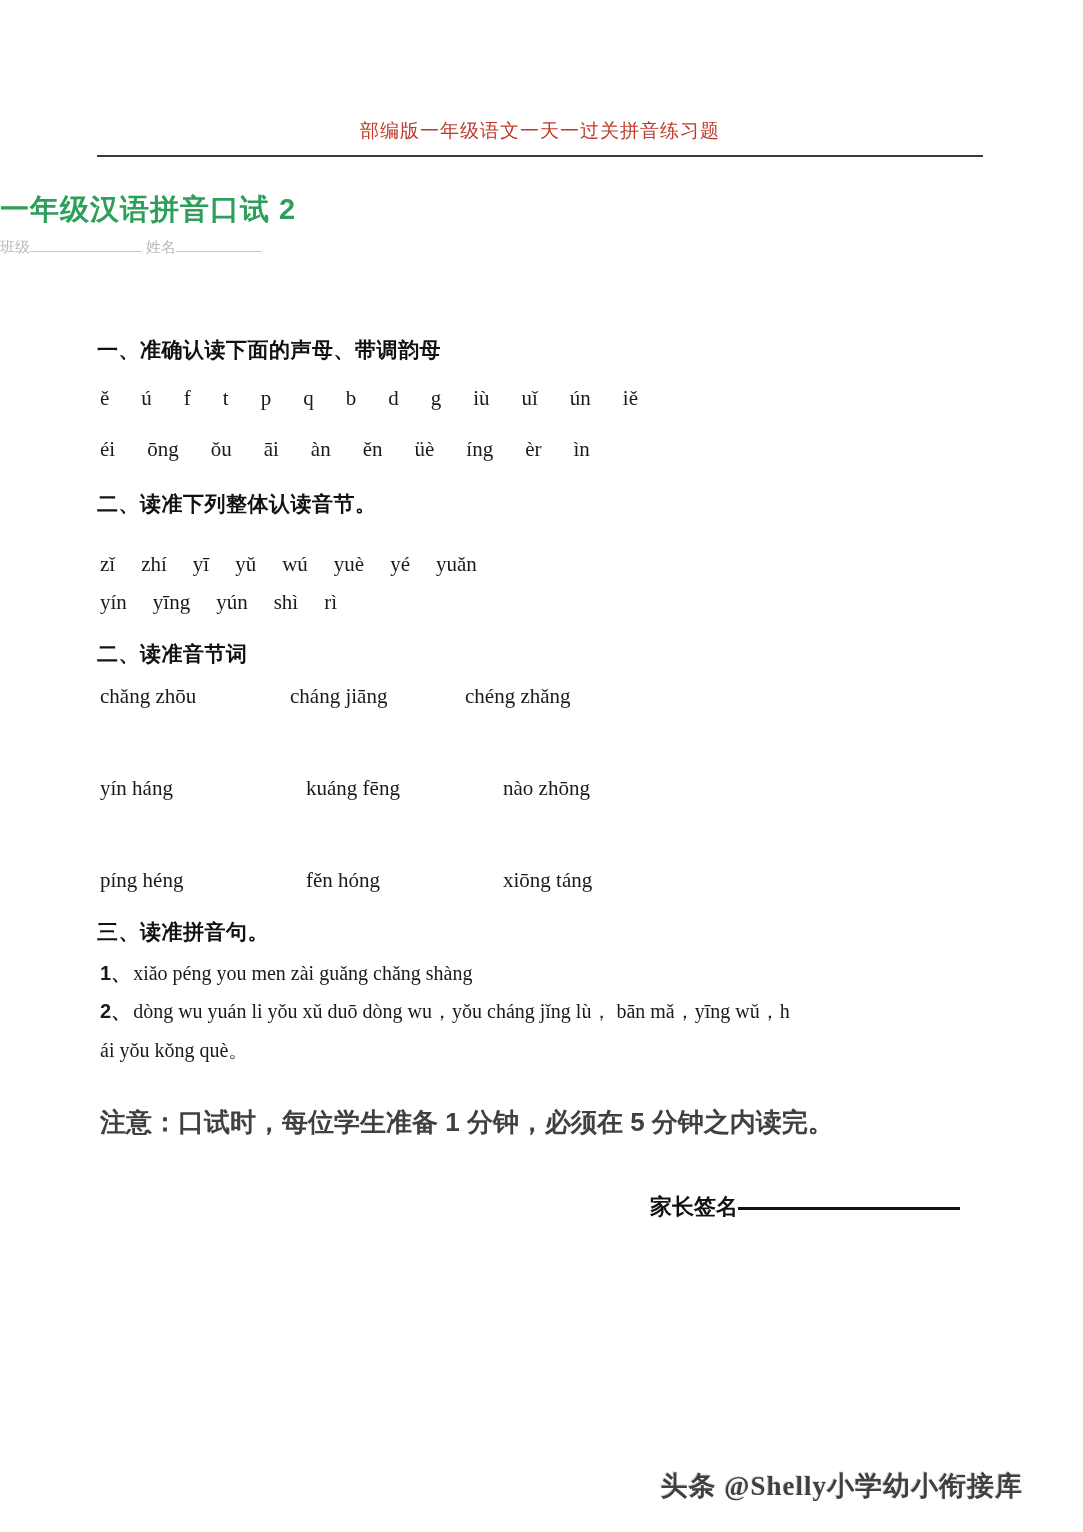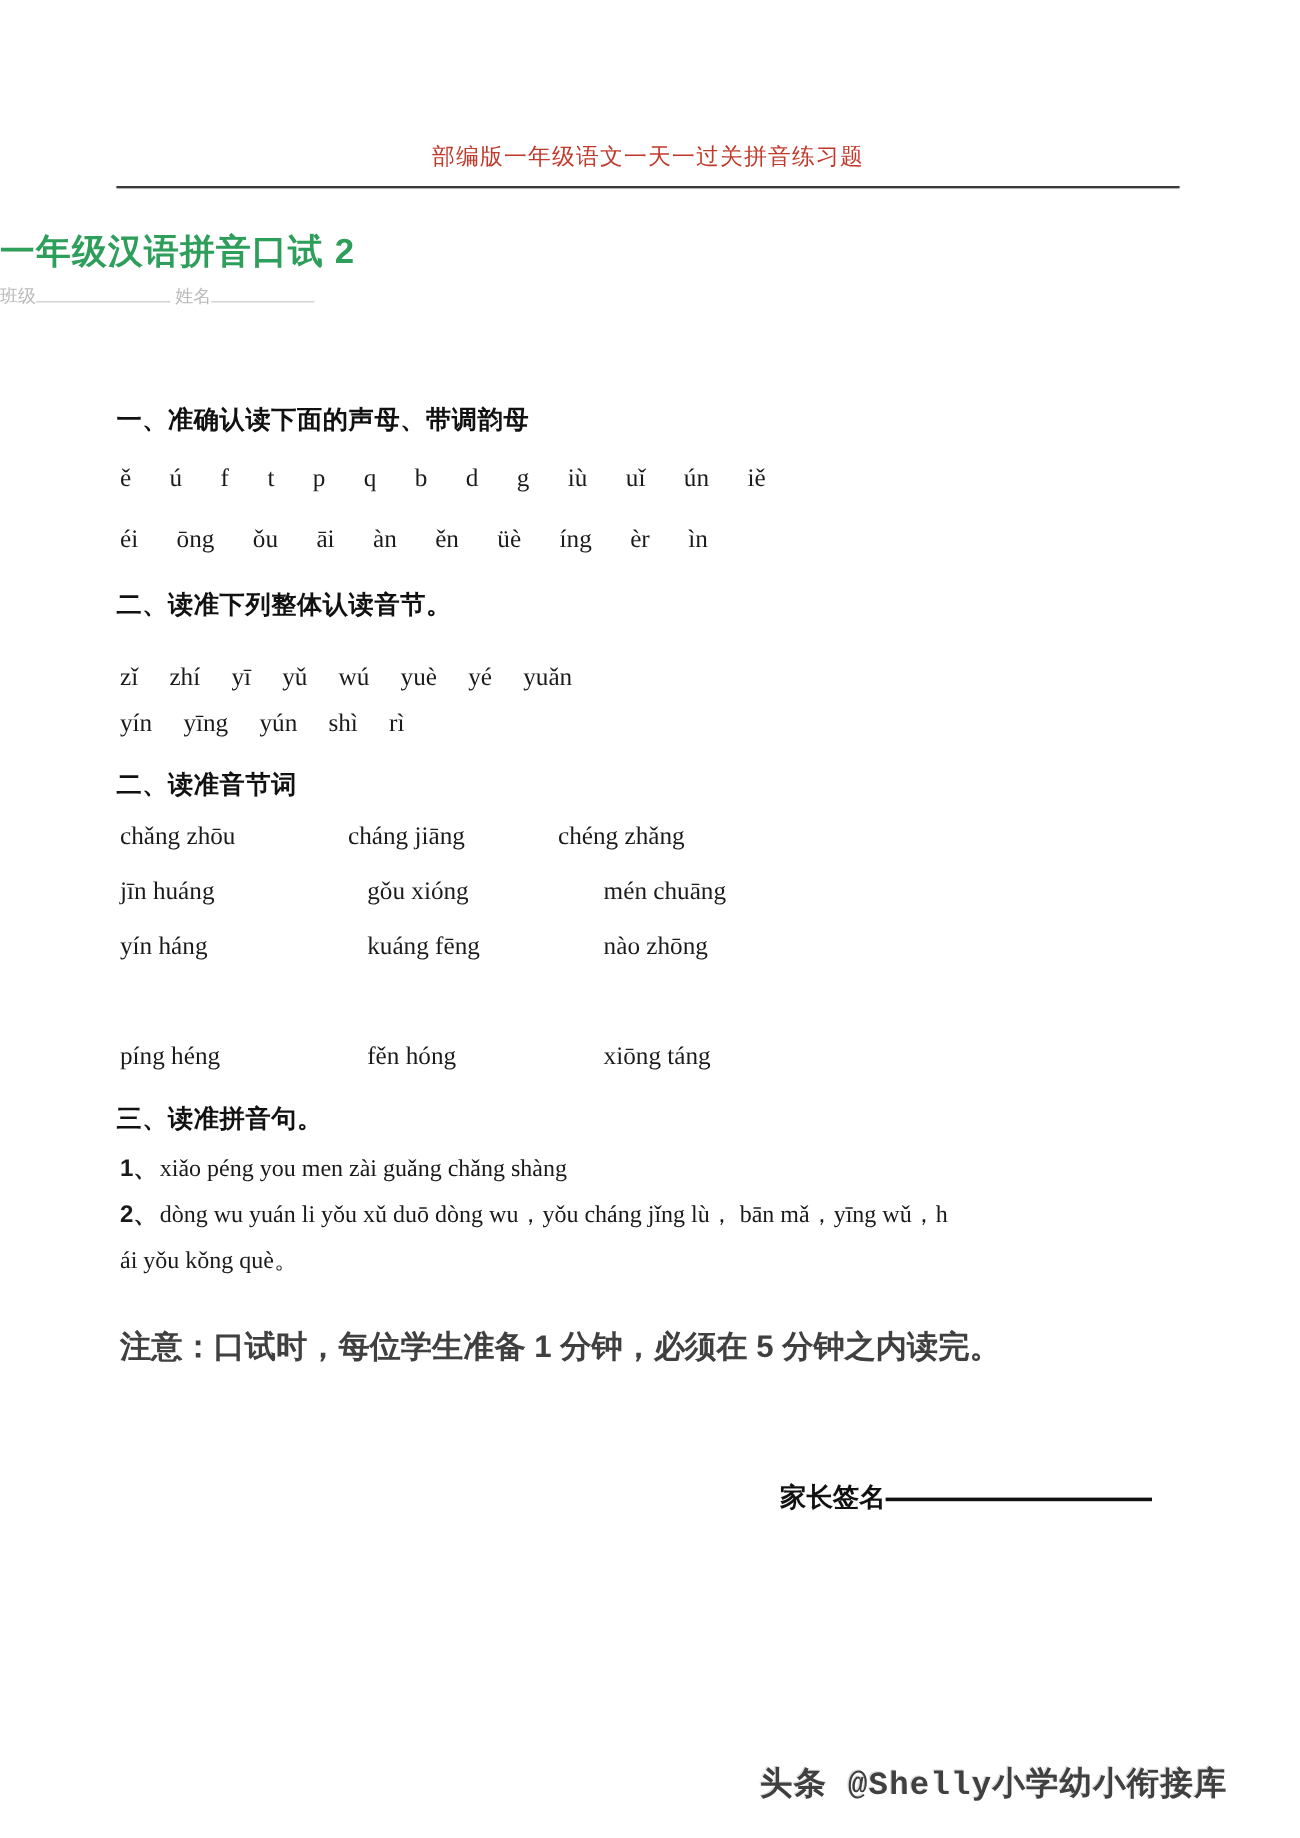--- a/index.html
+++ b/index.html
@@ -158,35 +158,34 @@
   
   .signature {
     position: absolute;
     top: 1192px;
     left: 650px;
     font-family: "Liberation Sans", "DejaVu Sans", sans-serif;
     font-weight: 700;
     font-size: 22px;
     color: #111;
     white-space: nowrap;
-    margin-top: 41px;
   }
   .signature .sig-blank {
     display: inline-block;
     width: 222px;
     border-bottom: 3px solid #111;
     vertical-align: 4px;
   }
 
   
   .watermark {
     position: absolute;
     top: 1468px;
     right: 60px;
-    font-family: Liberation Mono, monospace;
+    font-family: Liberation Serif, serif;
     font-weight: 700;
     font-size: 27px;
     color: #303030;
     letter-spacing: 1px;
     white-space: nowrap;
     text-shadow: 1px 1px 0 #ffffff, -1px -1px 0 #d8d8d8;
     opacity: 0.92;
   }
 </style>
 </head>
@@ -224,23 +223,20 @@
   <div class="pin-row s2" style="top:590px;">
     <span class="tok">yín</span><span class="tok">yīng</span><span class="tok">yún</span><span class="tok">shì</span><span class="tok">rì</span>
   </div>
 
   <div class="sec-head" style="top:640px;">二、读准音节词</div>
 
   <div class="word-row" style="top:684px;">
     <span class="col col1">chǎng zhōu</span><span class="col col2">cháng jiāng</span><span class="col col3">chéng zhǎng</span>
   </div>
 
-  <div class="word-row shift-b shift-c" style="top:730px;">
-    <span class="col col1">jīn huáng</span><span class="col col2">gǒu xióng</span><span class="col col3">mén chuāng</span>
-  </div>
 
   <div class="word-row shift-b shift-c" style="top:776px;">
     <span class="col col1">yín háng</span><span class="col col2">kuáng fēng</span><span class="col col3">nào zhōng</span>
   </div>
 
 
   <div class="word-row shift-b shift-c" style="top:868px;">
     <span class="col col1">píng héng</span><span class="col col2">fěn hóng</span><span class="col col3">xiōng táng</span>
   </div>
 

